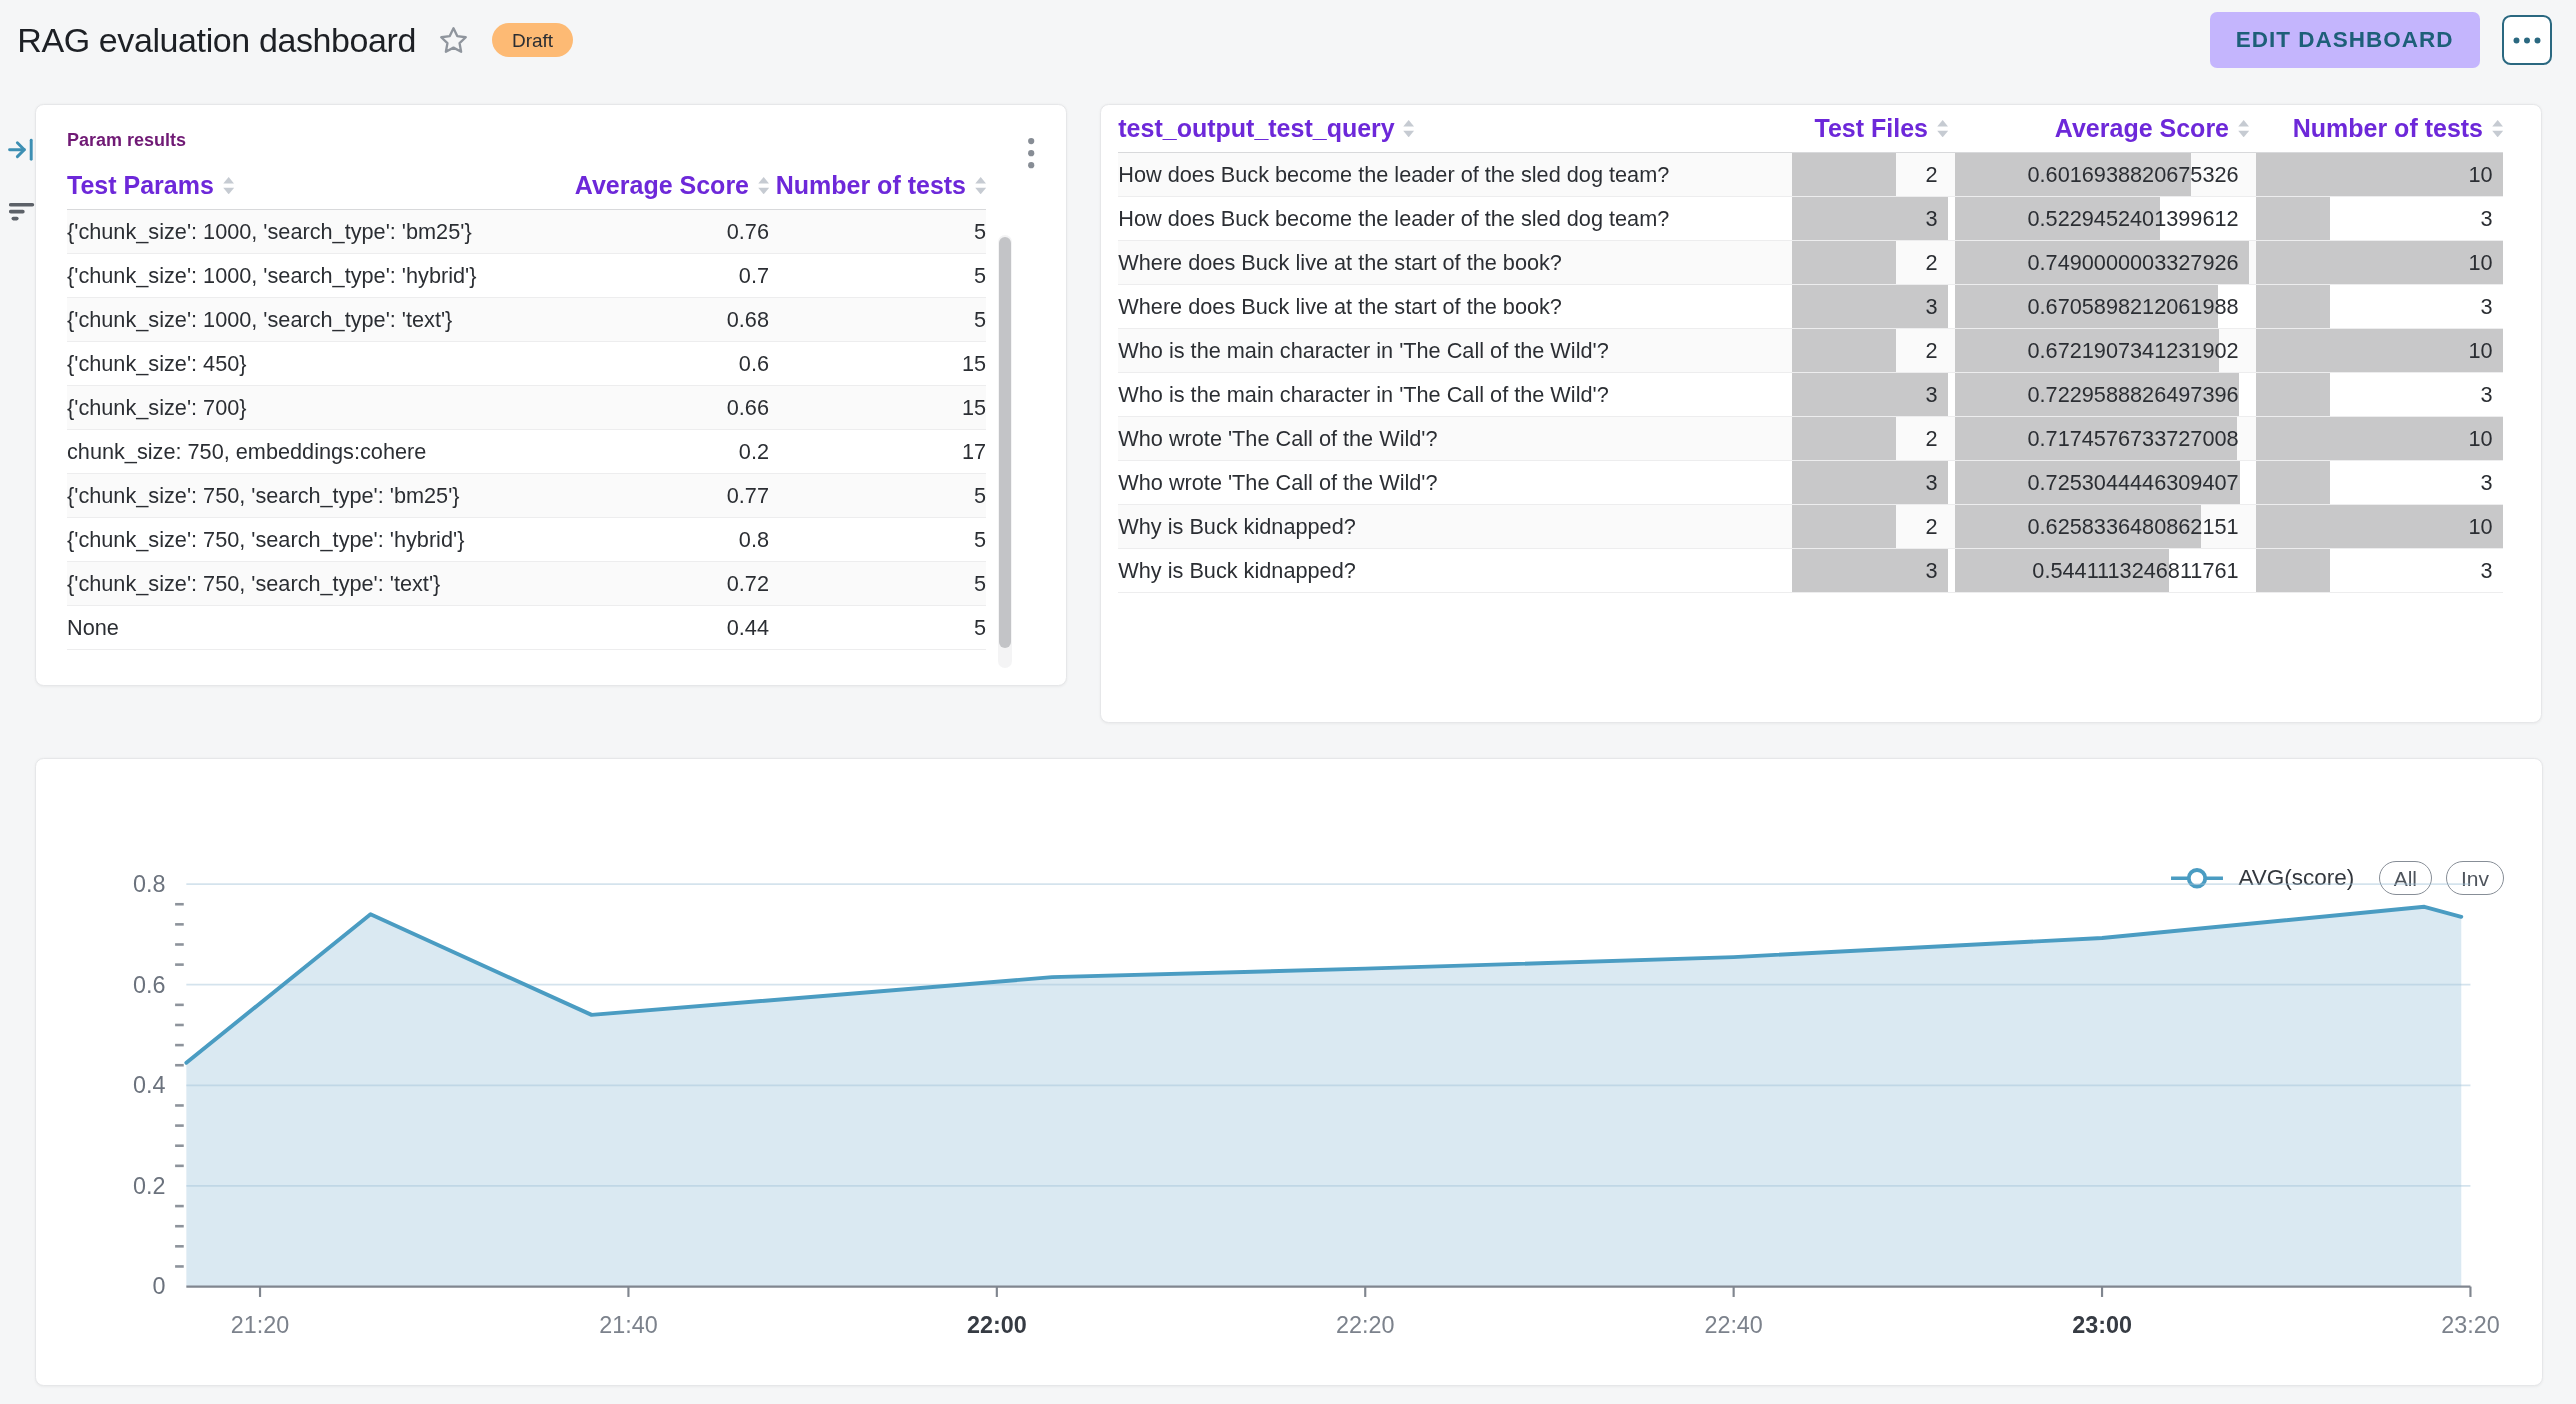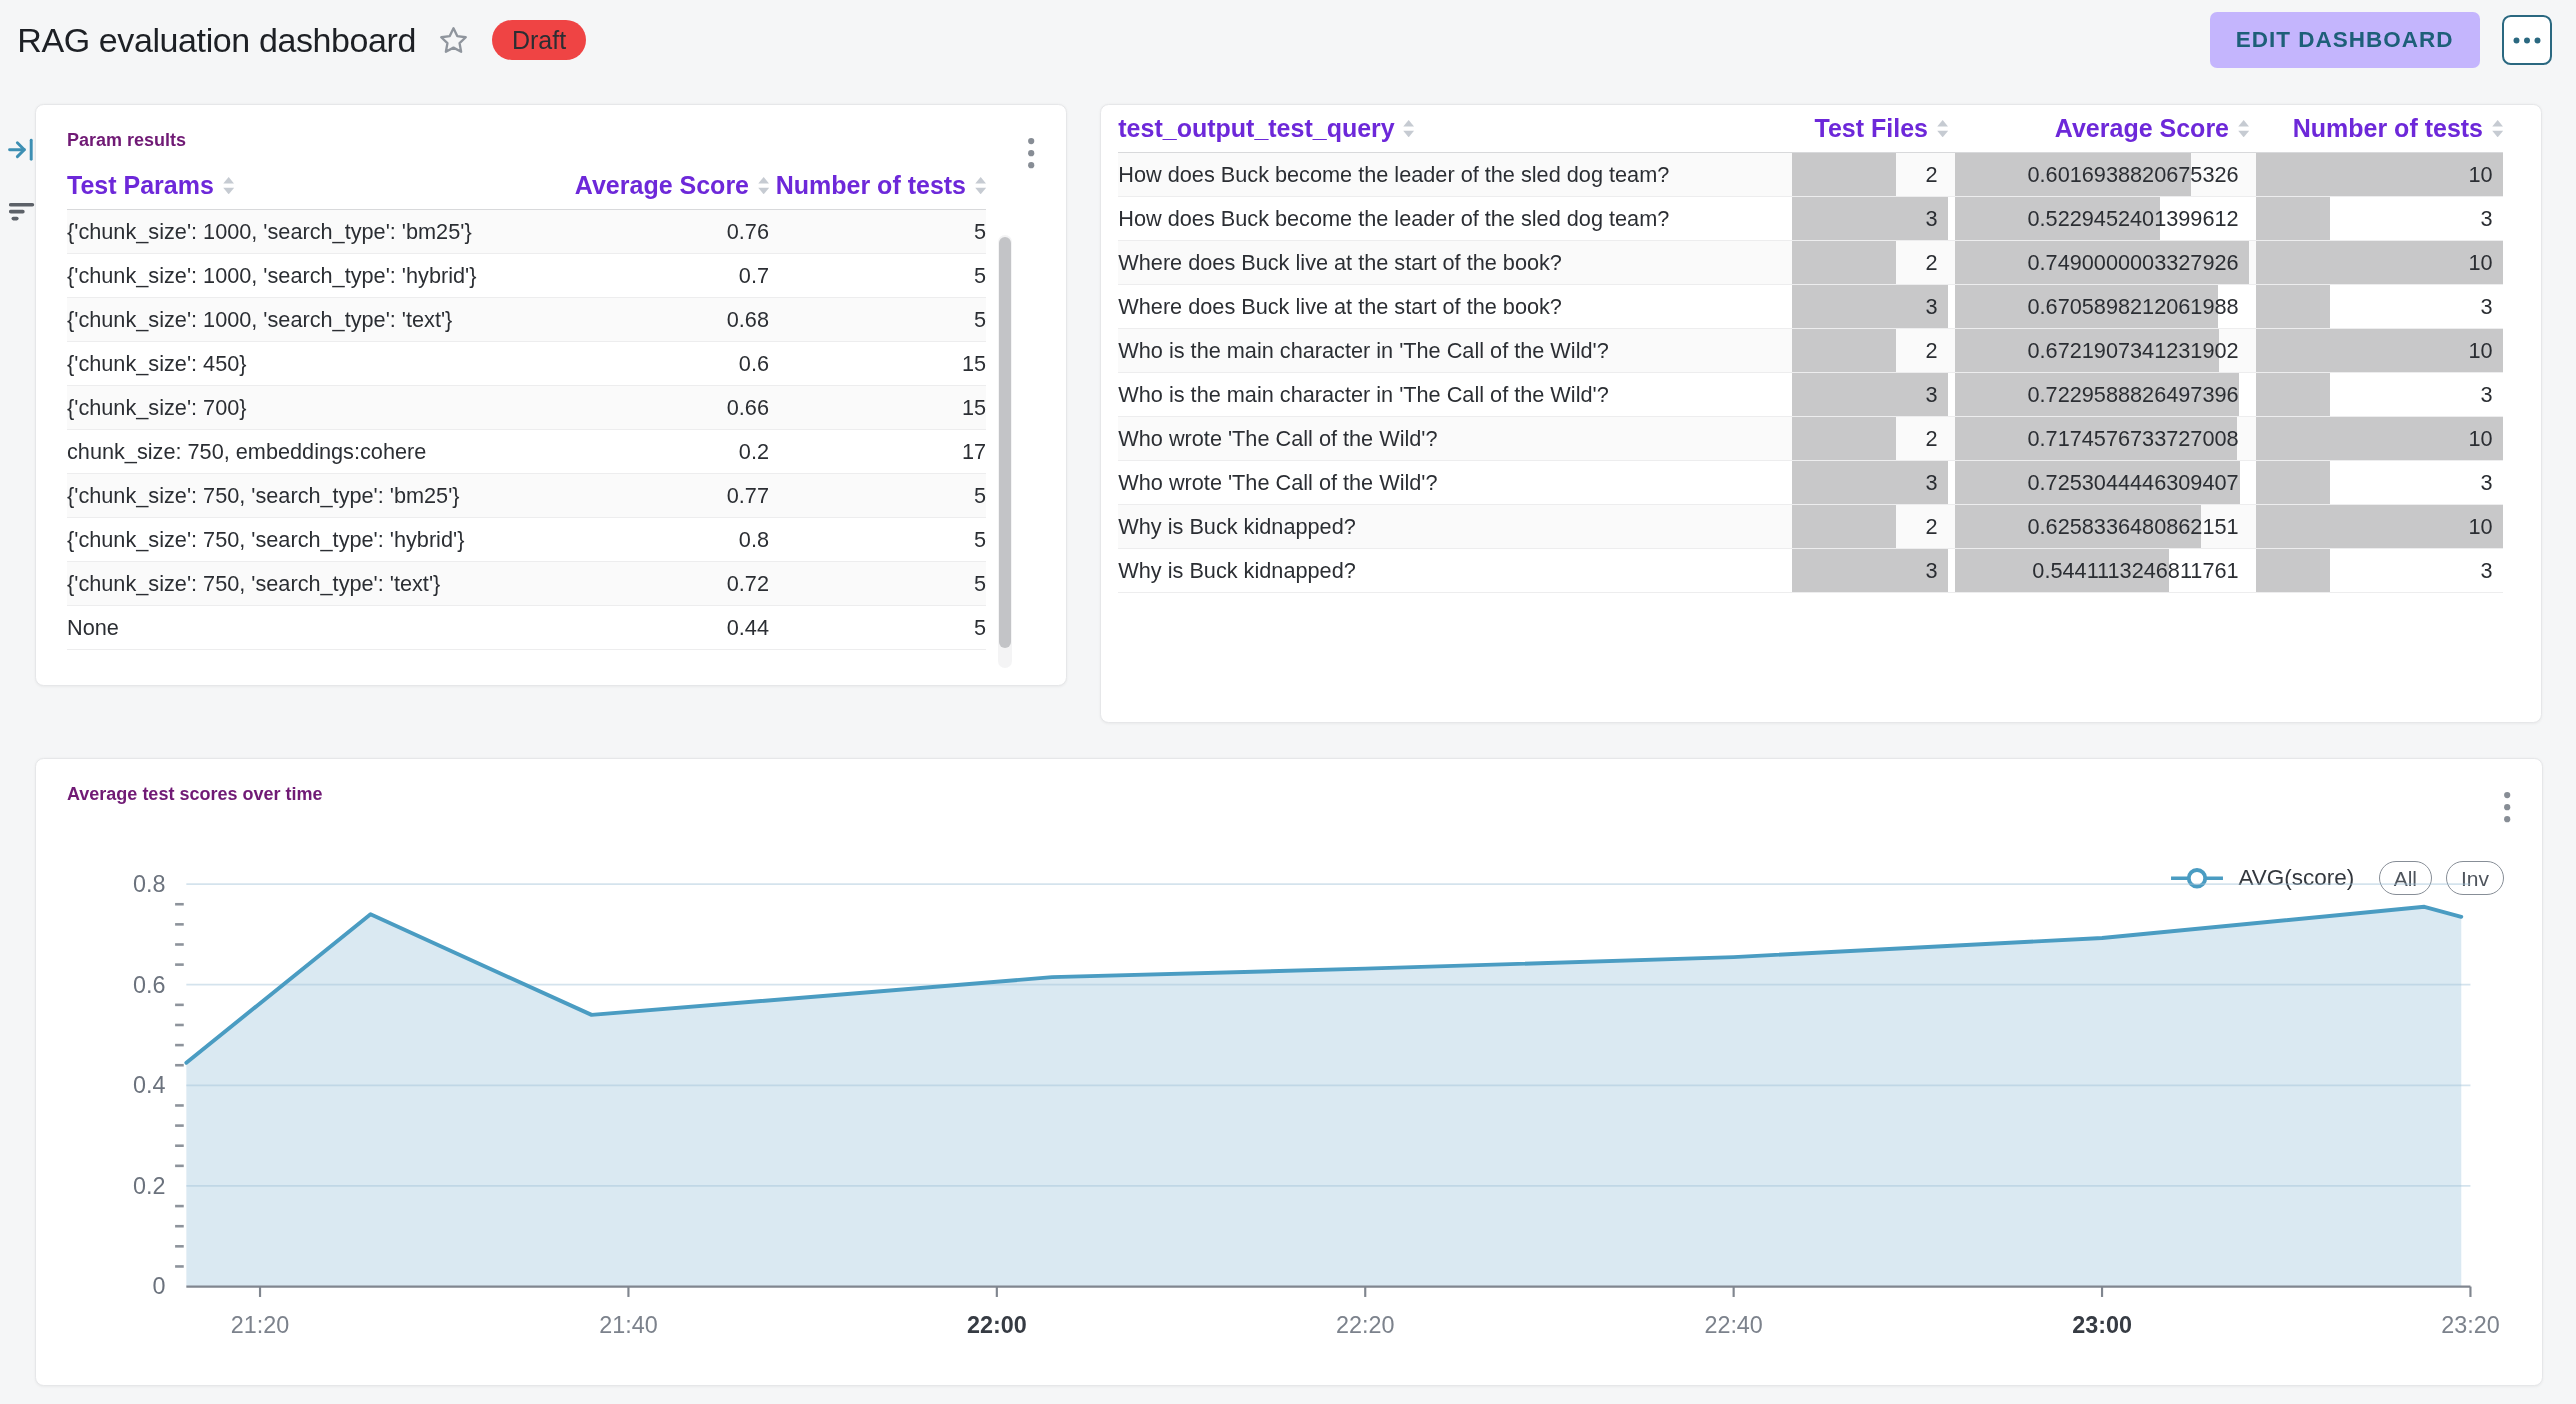--- a/index.html
+++ b/index.html
@@ -10,22 +10,22 @@
     -webkit-font-smoothing:antialiased;
   }
   
   .top-header{
     position:absolute;left:0;top:0;right:0;height:80px;
     display:flex;align-items:center;padding:0 24px 0 17.3px;gap:22.5px;box-sizing:border-box;
   }
   .page-title{font-size:34px;font-weight:400;letter-spacing:-0.4px;color:#1d2025;margin:0;}
   .star-btn{background:none;border:none;padding:0;cursor:pointer;display:flex;align-items:center;}
   .badge{
-    background:#ef4444;border-radius:865px;padding:7.8px 20px;
-    font-size:25px;color:#2b2e33;line-height:1;
+    background:#fdba74;border-radius:865px;padding:7.8px 20px;
+    font-size:19px;color:#2b2e33;line-height:1;
   }
   .spacer{flex:1;}
   .edit-btn{
     background:#c4b5fd;color:#1d5f78;border:none;border-radius:7px;
     font-family:inherit;font-size:22.5px;font-weight:700;letter-spacing:1px;
     padding:14.7px 26px;cursor:pointer;
   }
   .more-btn{
     width:50px;height:50px;border:2.2px solid #2a6880;border-radius:8.7px;background:#fff;
     display:flex;align-items:center;justify-content:center;cursor:pointer;color:#2a6880;
@@ -390,30 +390,20 @@
           <div class="cell bar-cell">
             <div class="bar" style="width: 30%;"></div>
             <div class="val">3</div>
           </div>
         </div>
       </div>
   </div>
 </section>
 
 <section class="card card-chart">
-  <div class="card-head">
-    <h2 class="panel-title">Average test scores over time</h2>
-    <button class="kebab-btn">
-      <svg width="10.4" height="38" viewBox="0 0 12 44">
-          <circle cx="6" cy="7" r="3.6" fill="#878d95"></circle>
-          <circle cx="6" cy="21" r="3.6" fill="#878d95"></circle>
-          <circle cx="6" cy="35" r="3.6" fill="#878d95"></circle>
-        </svg>
-    </button>
-  </div>
   <div class="chart-legend">
     <svg width="54" height="22.5" viewBox="0 0 62 26">
       <line x1="1" y1="13" x2="61" y2="13" stroke="#4a9cc2" stroke-width="4"></line>
       <circle cx="31" cy="13" r="9.5" fill="#ffffff" stroke="#4a9cc2" stroke-width="4.5"></circle>
     </svg>
     <span class="legend-label">AVG(score)</span>
     <button class="pill-btn">All</button>
     <button class="pill-btn">Inv</button>
   </div>
   <svg id="chart-svg" width="2474" height="502" viewBox="0 0 2856 580">

